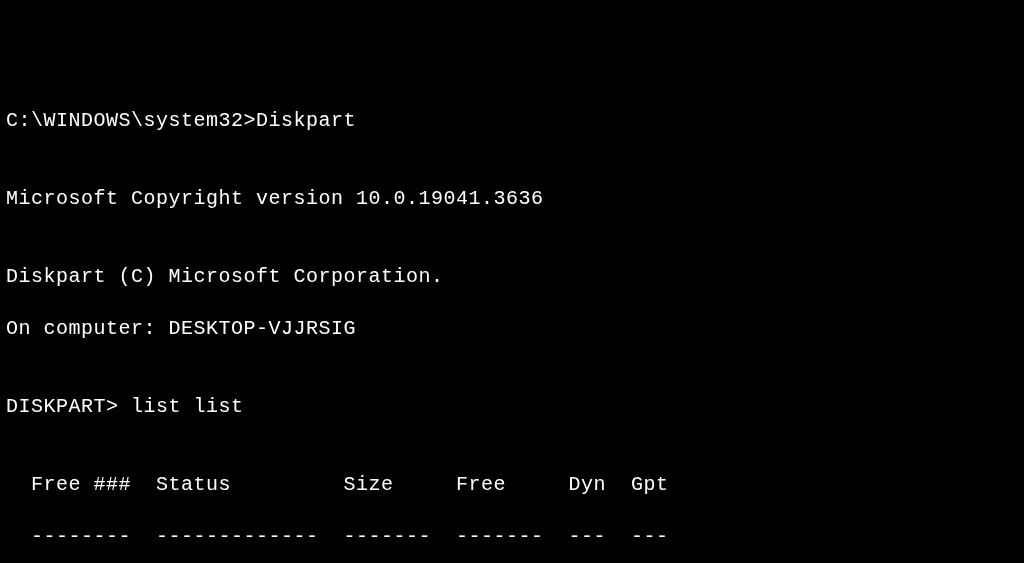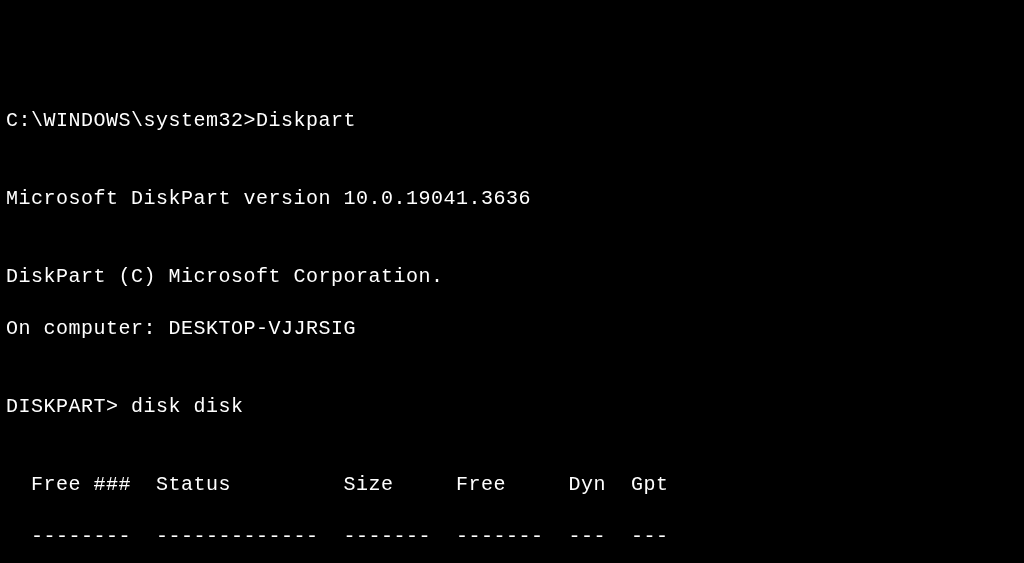--- a/index.html
+++ b/index.html
@@ -24,26 +24,26 @@
       display: block;
     }
   </style>
 </head>
 <body>
 
 
 
 <span class="line"><span>C:\WINDOWS\system32&gt;</span><span>Diskpart</span></span>
 <span class="line"></span>
-<span class="line">Microsoft DiskPart version 10.0.19041.3636</span>
+<span class="line">Microsoft Copyright version 10.0.19041.3636</span>
 <span class="line"></span>
-<span class="line">DiskPart (C) Microsoft Corporation.</span>
+<span class="line">Diskpart (C) Microsoft Corporation.</span>
 <span class="line">On computer: DESKTOP-VJJRSIG</span>
 <span class="line"></span>
-<span class="line"><span>DISKPART&gt; </span><span>disk disk</span></span>
+<span class="line"><span>DISKPART&gt; </span><span>list list</span></span>
 <span class="line"></span>
 <span class="line">  Free ###  Status         Size     Free     Dyn  Gpt</span>
 <span class="line">  --------  -------------  -------  -------  ---  ---</span>
 
 
 <span class="line"></span>
 
 <span class="line"></span>
 
 <span class="line"></span>

